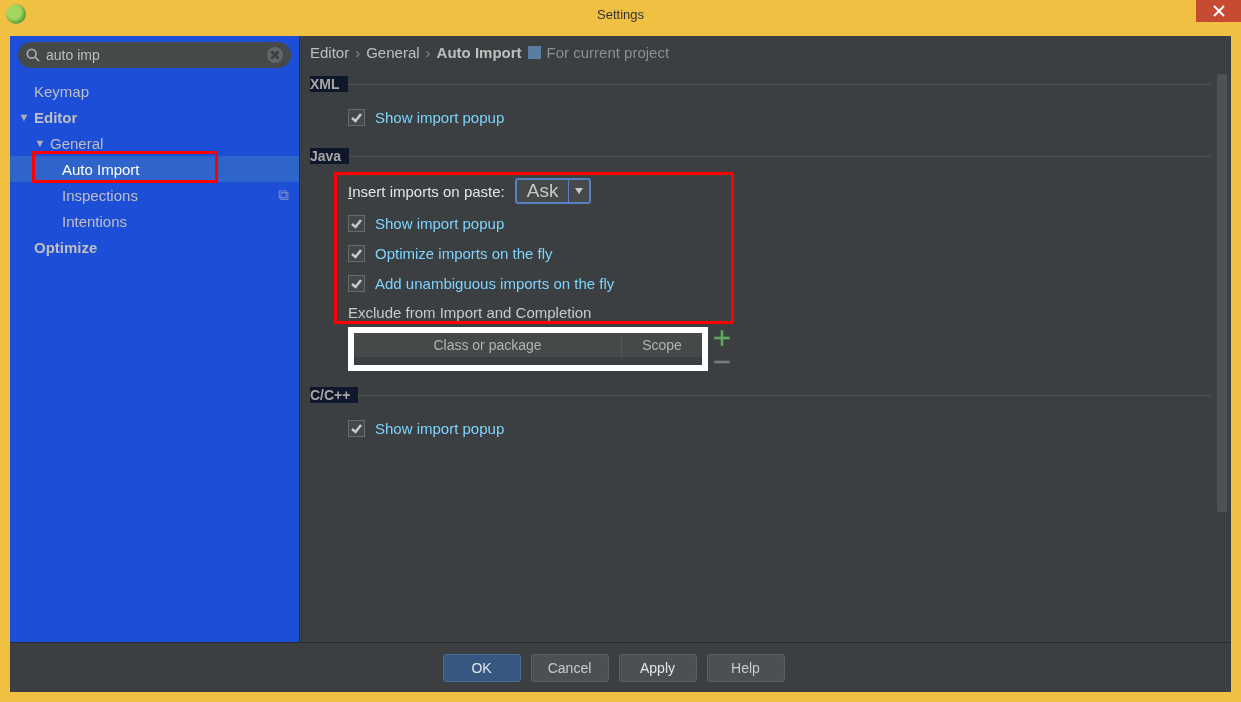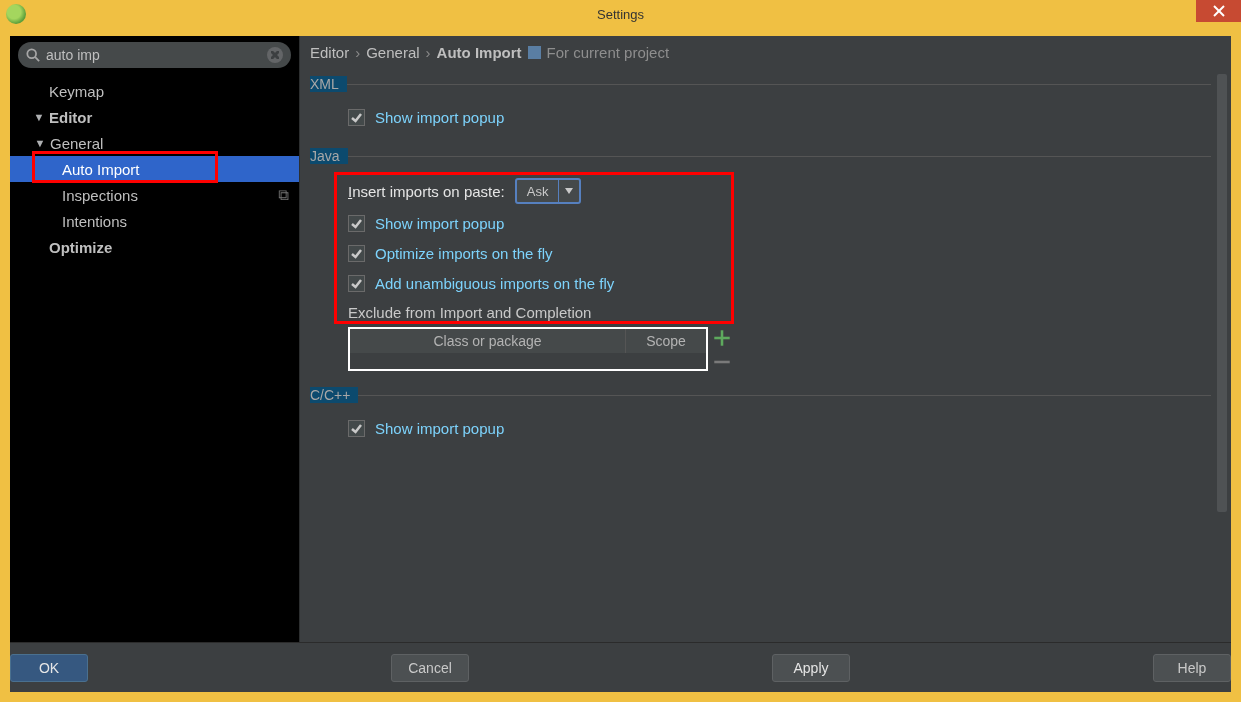--- a/index.html
+++ b/index.html
@@ -8,87 +8,87 @@
   .window { background: #f0c043; width: 1241px; height: 512px; }
   .titlebar { height: 28px; display: flex; align-items: center; position: relative; background: #f0c043; }
   .titlebar .app-icon { width: 20px; height: 20px; margin-left: 6px; background: radial-gradient(circle at 40% 40%, #a4d65e 40%, #5a9e3a 70%); border-radius: 50%; }
   .titlebar .title { position: absolute; left: 50%; transform: translateX(-50%); font-size: 13px; color: #333; }
   .titlebar .close-btn { position: absolute; right: 0; top: 0; width: 45px; height: 22px; background: #c74a32; color: #fff; display: flex; align-items: center; justify-content: center; font-size: 14px; cursor: pointer; }
   .titlebar .close-btn svg { width: 12px; height: 12px; }
 
   .content { position: absolute; left: 10px; right: 10px; top: 36px; bottom: 10px; background: #3c3f41; display: flex; flex-direction: column; }
   .main-area { flex: 1; display: flex; min-height: 0; }
 
-  .sidebar { width: 290px; background: #000000; border-right: 1px solid #2d2f30; display: flex; flex-direction: column; }
+  .sidebar { width: 290px; background: #1d4ed8; border-right: 1px solid #2d2f30; display: flex; flex-direction: column; }
   .search-wrap { padding: 6px 8px; }
   .search-box { background: #45494a; border-radius: 14px; height: 26px; display: flex; align-items: center; padding: 0 8px; }
   .search-box svg.mag { width: 14px; height: 14px; fill: none; stroke: #a7a7a7; stroke-width: 2; }
   .search-box input { flex: 1; background: transparent; border: none; outline: none; color: #bfbfbf; font-size: 14px; margin-left: 6px; }
   .search-box .clear { width: 16px; height: 16px; border-radius: 50%; background: #636567; display: flex; align-items: center; justify-content: center; cursor: pointer; }
   .search-box .clear svg { width: 8px; height: 8px; stroke: #3c3f41; stroke-width: 3; }
 
   .tree { margin-top: 4px; }
   .tree-item { height: 26px; display: flex; align-items: center; font-size: 15px; color: #bfbfbf; cursor: pointer; position: relative; }
   .tree-item .expand { display: inline-block; width: 12px; text-align: center; color: #aeb0b2; font-size: 11px; }
   .tree-item.bold { font-weight: bold; }
-  .tree-item.lvl0 { padding-left: 24px; margin-left: 15px; }
+  .tree-item.lvl0 { padding-left: 24px; }
   .tree-item.lvl0.has-expand { padding-left: 8px; }
   .tree-item.lvl1 { padding-left: 24px; }
   .tree-item.lvl2 { padding-left: 52px; }
   .tree-item.selected { background: #2f65ca; color: #fff; }
   .tree-item .right-icon { position: absolute; right: 10px; opacity: 0.6; }
 
   .hl-red { position: absolute; border: 3px solid #ff0000; pointer-events: none; }
   .hl1 { left: 32px; top: 151px; width: 186px; height: 32px; }
 
   .main-panel { flex: 1; background: #3c3f41; display: flex; flex-direction: column; min-height: 0; position: relative; }
   .breadcrumbs { height: 32px; display: flex; align-items: center; padding-left: 10px; font-size: 15px; color: #b3b3b3; gap: 6px; }
   .breadcrumbs .bc { color: #bfbfbf; }
   .breadcrumbs .sep { color: #8a8a8a; }
   .breadcrumbs .cur { color: #bfbfbf; font-weight: bold; }
   .breadcrumbs .proj-icon { width: 13px; height: 13px; background: #5a7ea3; display: inline-block; }
   .breadcrumbs .proj-text { color: #8e8e8e; }
 
   .panel-body { flex: 1; overflow: auto; padding: 8px 20px 8px 10px; position: relative; }
 
   fieldset { border: 1px solid #555; border-left: none; border-right: none; border-bottom: none; margin: 0 0 16px 0; padding: 10px 0 0 0; position: relative; }
-  fieldset legend { color: #a7a7a7; font-size: 14px; padding-right: 8px; background: #0c4a6e; }
+  fieldset legend { color: #a7a7a7; font-size: 14px; padding-right: 8px; background: #0f172a; font-weight: bold; }
 
   .field-row { display: flex; align-items: center; height: 30px; margin-left: 38px; }
   .field-row label { color: #7dd3fc; font-size: 15px; }
 
   .check { width: 17px; height: 17px; background: #43494a; border: 1px solid #6a6a6a; margin-right: 10px; position: relative; cursor: pointer; display: inline-flex; align-items: center; justify-content: center; }
   .check svg { width: 13px; height: 13px; stroke: #c9c9c9; stroke-width: 2.5; fill: none; }
 
   .sel-row { display: flex; align-items: center; gap: 10px; margin-left: 38px; height: 34px; }
   .sel-row label { color: #e5e5e5; font-size: 15px; text-decoration: underline; text-decoration-color: transparent; }
   .combo { display: flex; align-items: stretch; height: 26px; border: 2px solid #5680bf; background: #45494a; border-radius: 3px; }
-  .combo .val { padding: 0 10px; display: flex; align-items: center; color: #c9c9c9; font-size: 13px; border-right: 1px solid #5680bf; }
+  .combo .val { padding: 0 10px; display: flex; align-items: center; color: #c9c9c9; font-size: 19px; border-right: 1px solid #5680bf; }
   .combo .drop { width: 20px; display: flex; align-items: center; justify-content: center; cursor: pointer; }
   .combo .drop svg { width: 8px; height: 8px; fill: #c9c9c9; }
 
   .hl2 { border: 3px solid #ff0000; position: absolute; pointer-events: none; }
 
   .exclude-label { color: #c9c9c9; font-size: 15px; margin-left: 38px; margin-top: 6px; margin-bottom: 6px; }
   .exclude-row { display: flex; margin-left: 38px; }
-  .exclude-table { width: 360px; border: 2px solid #ffffff; }
+  .exclude-table { width: 360px; border: 6px solid #ffffff; }
   .table-head { display: flex; height: 24px; background: #45494a; }
   .th { display: flex; align-items: center; justify-content: center; color: #b3b3b3; font-size: 14px; border-right: 1px solid #555; }
   .th.col1 { flex: 1; }
   .th.col2 { width: 80px; border-right: none; }
   .table-body { height: 130px; display: flex; align-items: center; justify-content: center; color: #8e8e8e; font-size: 14px; background: #3c3f41; }
   .table-ops { width: 28px; display: flex; flex-direction: column; align-items: center; gap: 6px; padding-top: 2px; }
   .table-ops .op { width: 18px; height: 18px; display: flex; align-items: center; justify-content: center; cursor: pointer; }
   .op.plus svg { stroke: #5eaa5e; }
   .op.minus svg { stroke: #7a7a7a; }
 
   .scrollbar { position: absolute; right: 4px; top: 38px; bottom: 70px; width: 10px; }
   .scrollbar .thumb { position: absolute; top: 0; width: 100%; height: 88%; background: #4f5254; border-radius: 2px; }
 
-  .button-bar { height: 50px; border-top: 1px solid #2b2b2b; display: flex; align-items: center; justify-content: space-between; gap: 10px; }
+  .button-bar { height: 50px; border-top: 1px solid #2b2b2b; display: flex; align-items: center; justify-content: center; padding-right: 14px; gap: 10px; }
   .btn { min-width: 78px; height: 28px; background: #4c5052; border: 1px solid #5e6163; color: #c9c9c9; font-size: 14px; border-radius: 3px; display: flex; align-items: center; justify-content: center; cursor: pointer; padding: 0 14px; }
   .btn.primary { background: #365880; border-color: #4a708f; color: #e6e6e6; font-weight: 500; }
   .btn.disabled { color: #e5e5e5; }
 </style>
 </head>
 <body>
 
 <div class="window">
   <div class="titlebar">
     <div class="app-icon"></div>

